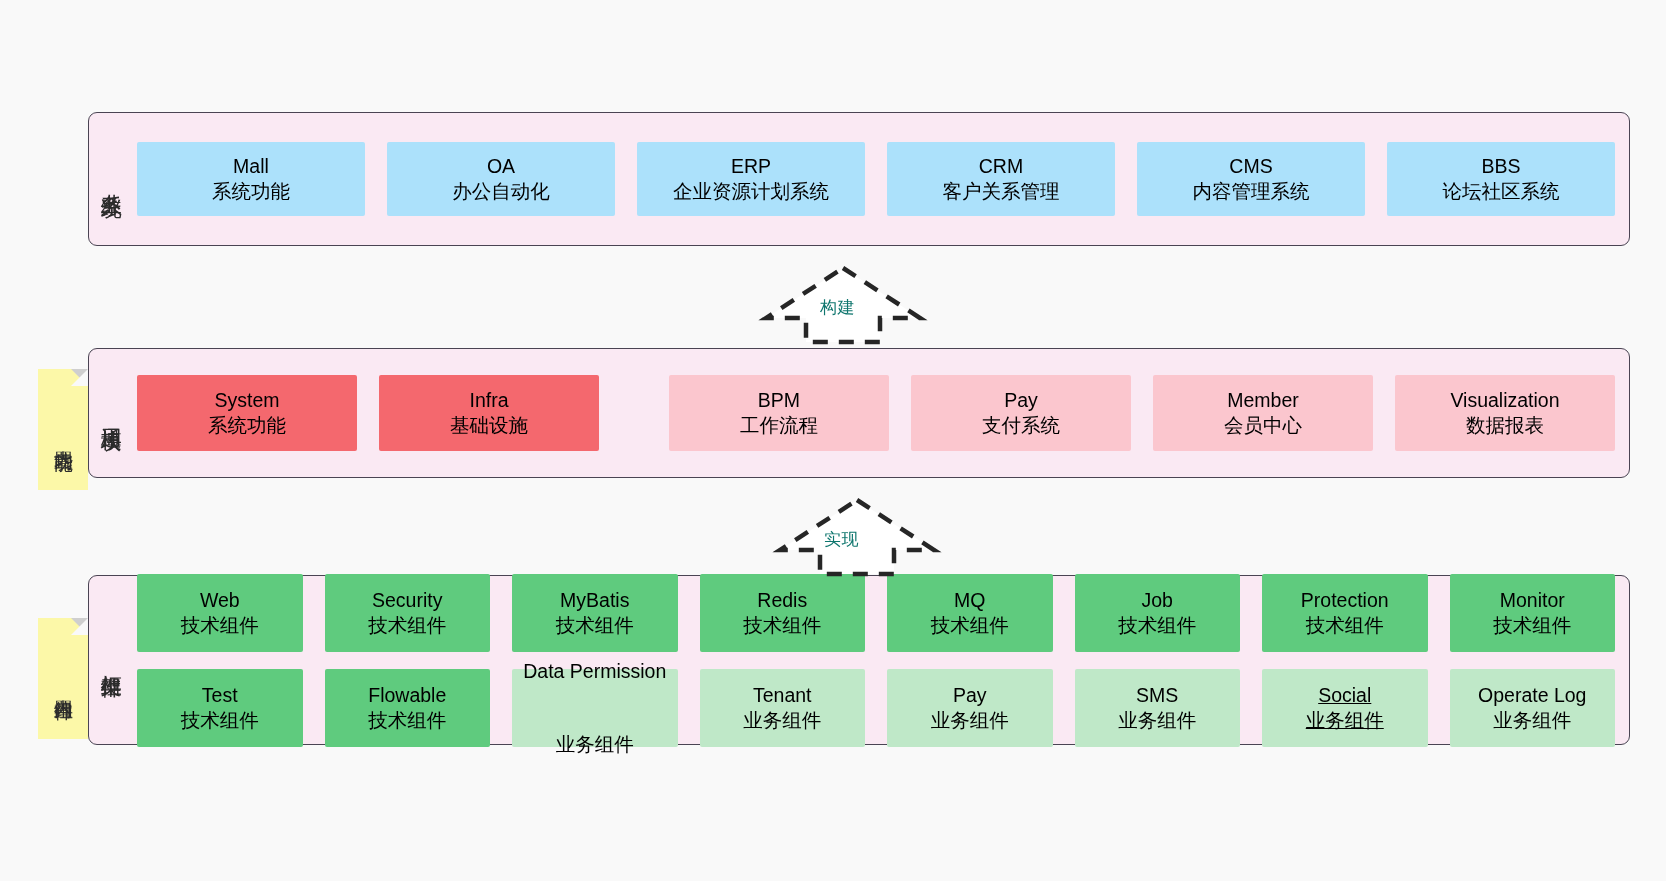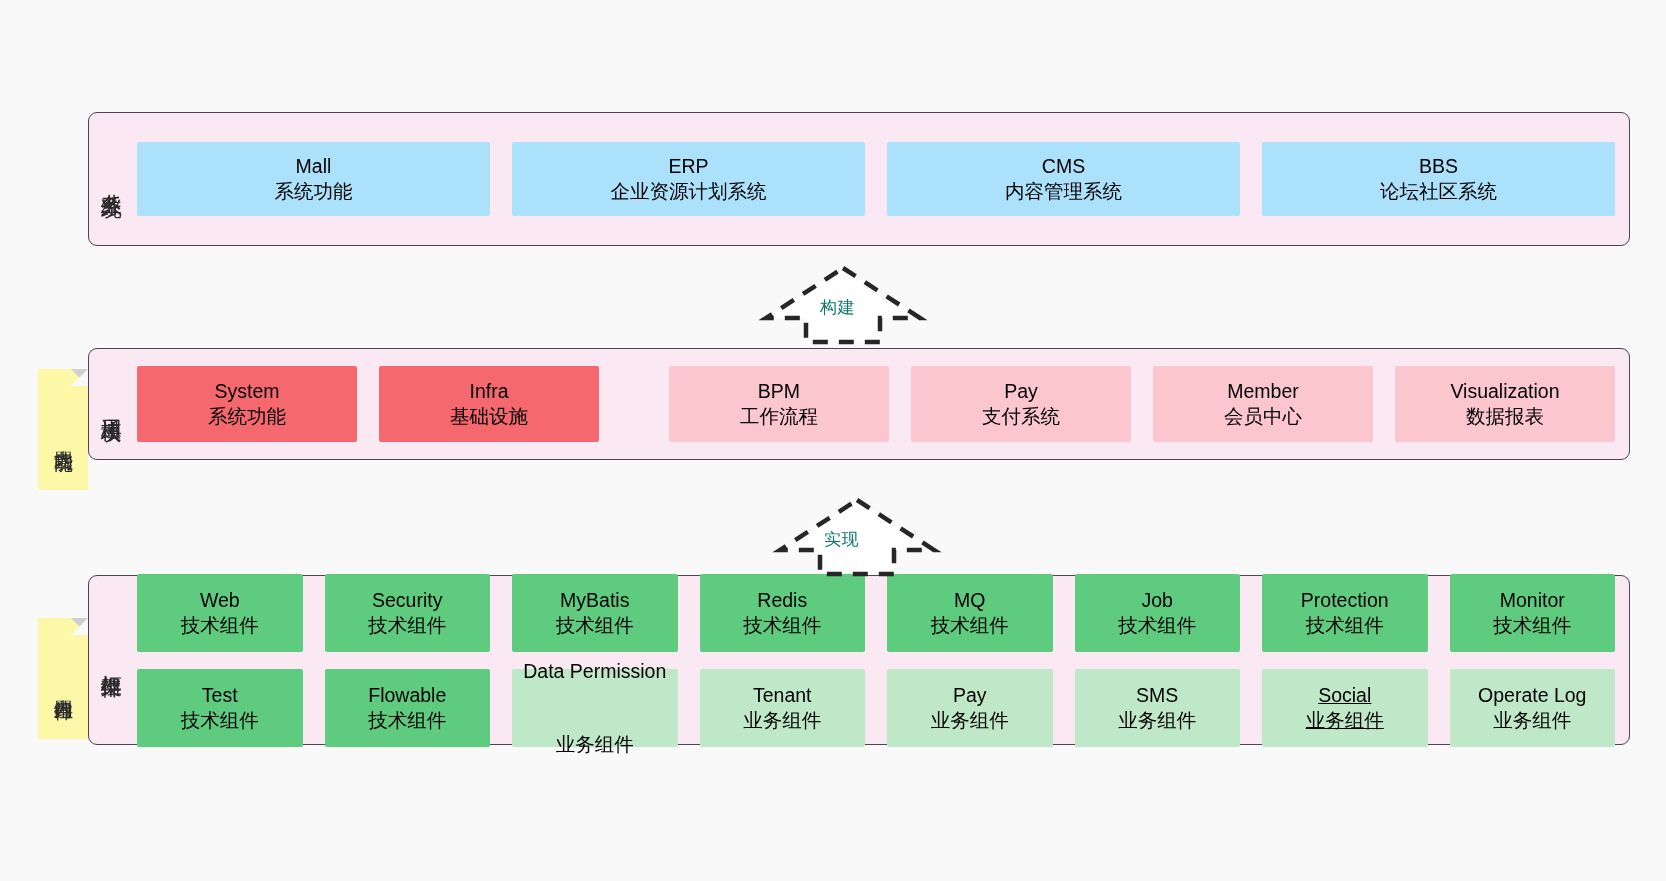--- a/index.html
+++ b/index.html
@@ -69,21 +69,21 @@
     box-sizing:border-box;
     user-select:none;
   }
   .card .t1{white-space:normal;}
   .card .t2{white-space:nowrap;}
 
   
   #layer-business{left:88px;top:112px;width:1542px;height:134px;}
   #layer-business .card{height:74px;}
 
-  #layer-common{left:88px;top:348px;width:1542px;height:112px;}
+  #layer-common{left:88px;top:348px;width:1542px;height:130px;}
   #layer-common .card{height:76px;}
 
   #layer-framework{left:88px;top:575px;width:1542px;height:170px;}
   #layer-framework .card{height:78px;}
 
   
   .note{
     position:absolute;
     width:50px;
     background:#fcf8a8;
@@ -156,22 +156,30 @@
 
   <div class="layer" id="layer-business">
     <div class="layer-label">业务系统</div>
     <div class="layer-body">
       <div class="row" id="row-business-0">
           <div class="card" style="background: rgb(172, 225, 251);">
             <div class="t1">Mall</div>
             <div class="t2">系统功能</div>
           </div>
           <div class="card" style="background: rgb(172, 225, 251);">
+            <div class="t1">OA</div>
+            <div class="t2">办公自动化</div>
+          </div>
+          <div class="card" style="background: rgb(172, 225, 251);">
             <div class="t1">ERP</div>
             <div class="t2">企业资源计划系统</div>
+          </div>
+          <div class="card" style="background: rgb(172, 225, 251);">
+            <div class="t1">CRM</div>
+            <div class="t2">客户关系管理</div>
           </div>
           <div class="card" style="background: rgb(172, 225, 251);">
             <div class="t1">CMS</div>
             <div class="t2">内容管理系统</div>
           </div>
           <div class="card" style="background: rgb(172, 225, 251);">
             <div class="t1">BBS</div>
             <div class="t2">论坛社区系统</div>
           </div>
         </div>

